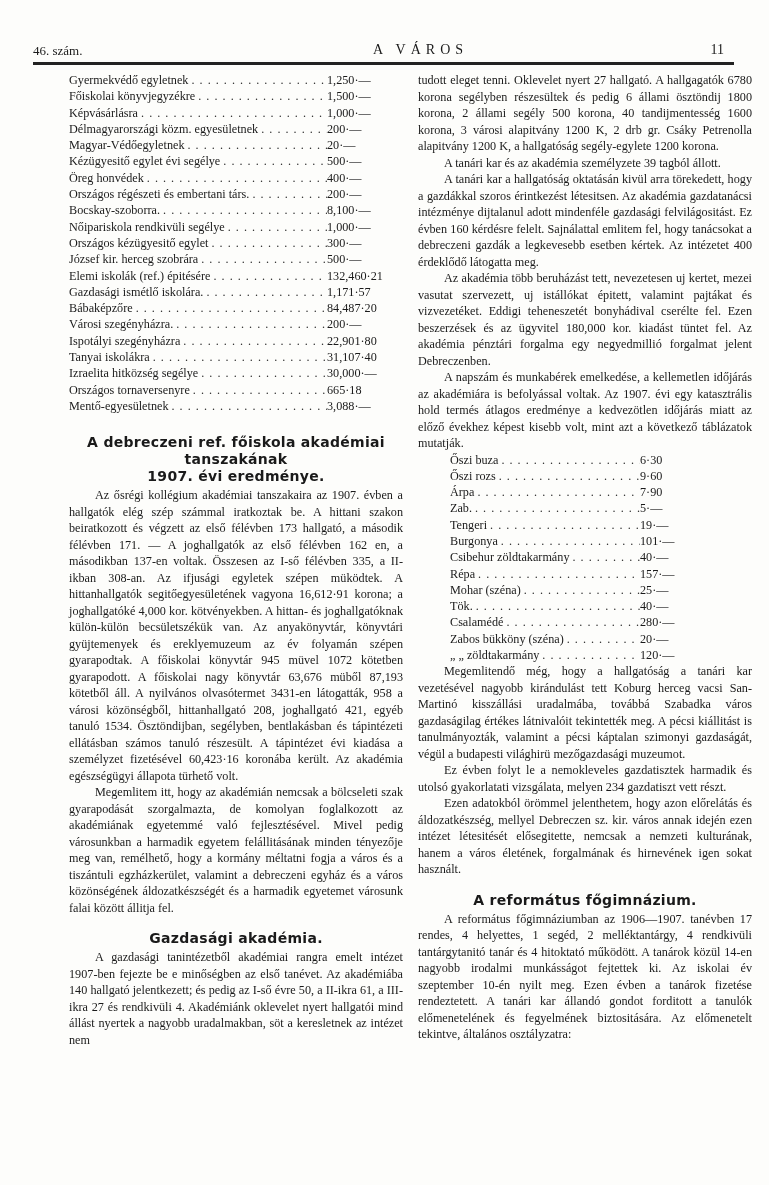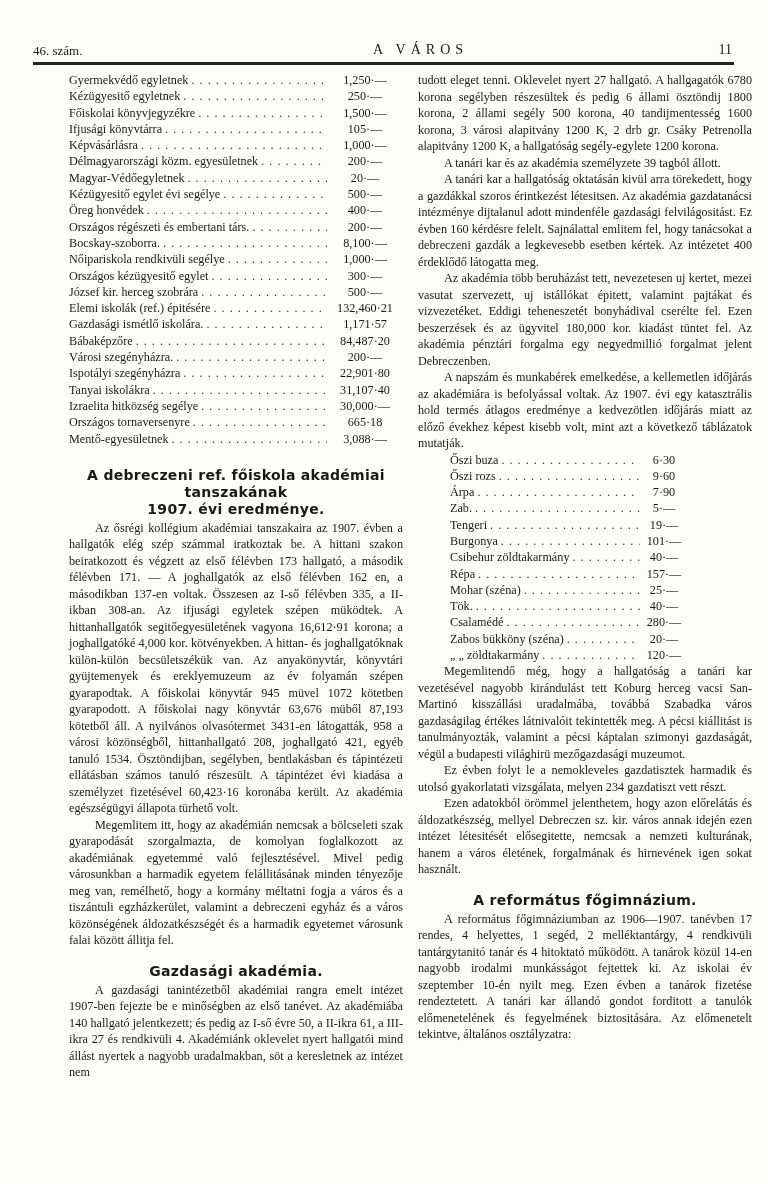--- a/index.html
+++ b/index.html
@@ -2,21 +2,21 @@
 <html><head>
 <meta charset="utf-8">
 <style>
   html, body { margin: 0; padding: 0; background: #fdfdfb; }
   body {
     width: 769px; height: 1185px; position: relative; overflow: hidden;
     font-family: "Liberation Serif", "DejaVu Serif", serif;
     color: #1a1a1a;
   }
   .header {
-    position: absolute; left: 33px; top: 40px; width: 300px + 0; right: 27px;
+    position: absolute; left: 33px; top: 40px; width: 300px + 0; right: 35px;
     height: 20px;
   }
   .hdr-left { position: absolute; left: 0; top: 3px; font-size: 13px; }
   .hdr-center { position: absolute; left: 340px; top: 2px; font-size: 14px; letter-spacing: 5px; }
   .hdr-right { position: absolute; right: 10px; top: 2px; font-size: 14px; }
   .rule {
     position: absolute; left: 33px; right: 35px; top: 62px; height: 3px; background: #222;
   }
   .col {
     position: absolute; top: 72px; font-size: 12.2px; line-height: 16.5px; margin-left: 32px;
@@ -28,21 +28,21 @@
     display: flex; align-items: baseline; height: 16.3px; white-space: nowrap; overflow: hidden;
   }
   .ledger-row .label { flex: 0 0 auto; }
   .ledger-row .dots {
     flex: 1 1 auto; overflow: hidden; letter-spacing: 5.5px; color: #333; padding-left: 3px;
   }
   .ledger-row .dots::before {
     content: ". . . . . . . . . . . . . . . . . . . . . . . . . . . . . . . . . . . . . .";
     letter-spacing: 1px;
   }
-  .ledger-row .amount { flex: 0 0 76px; text-align: center; }
+  .ledger-row .amount { flex: 0 0 76px; text-align: left; }
   .section-title {
     text-align: center; font-family: "DejaVu Sans", "Liberation Sans", sans-serif;
     font-weight: bold; font-size: 14px; line-height: 17px; margin: 16px 0 2px 0;
     letter-spacing: 0.3px;
   }
   p.para {
     margin: 0; text-align: justify; text-indent: 26px; hyphens: manual;
   }
   p.para.noindent { text-indent: 0; }
   .crop-table { margin-left: 32px; width: 238px; }
@@ -59,33 +59,23 @@
 <div class="rule"></div>
 
 <div class="col col-left">
   <div class="ledger" id="ledger">
       <div class="ledger-row">
         <span class="label">Gyermekvédő egyletnek</span>
         <span class="dots"></span>
         <span class="amount">1,250·—</span>
       </div>
       <div class="ledger-row">
-        <span class="label">Kézügyesitő egyletnek</span>
-        <span class="dots"></span>
-        <span class="amount">250·—</span>
-      </div>
-      <div class="ledger-row">
         <span class="label">Főiskolai könyvjegyzékre</span>
         <span class="dots"></span>
         <span class="amount">1,500·—</span>
-      </div>
-      <div class="ledger-row">
-        <span class="label">Ifjusági könyvtárra</span>
-        <span class="dots"></span>
-        <span class="amount">105·—</span>
       </div>
       <div class="ledger-row">
         <span class="label">Képvásárlásra</span>
         <span class="dots"></span>
         <span class="amount">1,000·—</span>
       </div>
       <div class="ledger-row">
         <span class="label">Délmagyarországi közm. egyesületnek</span>
         <span class="dots"></span>
         <span class="amount">200·—</span>

